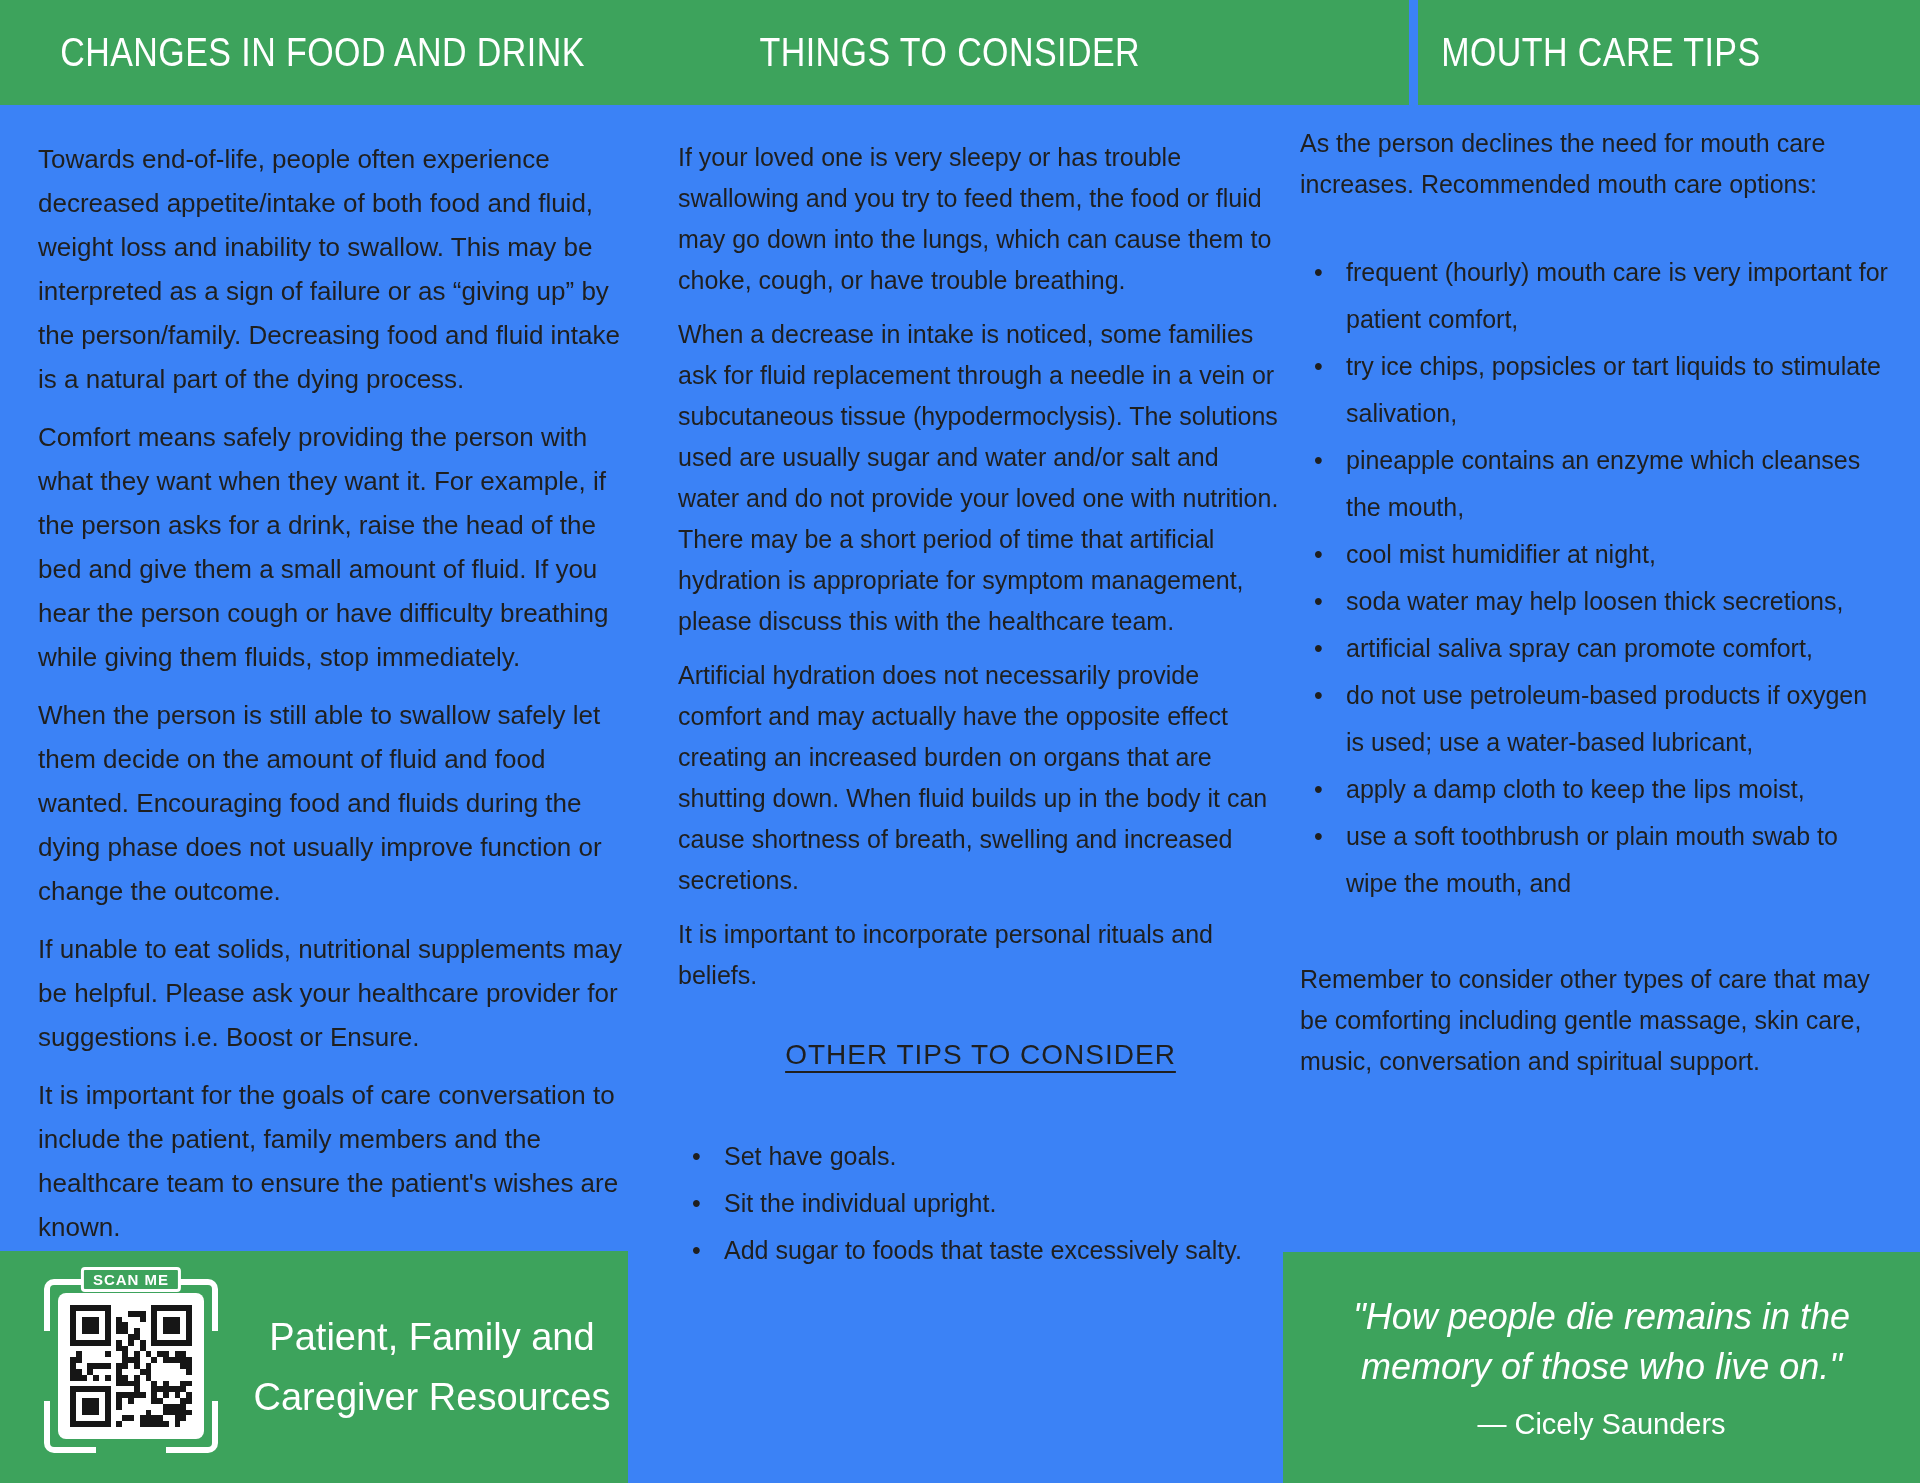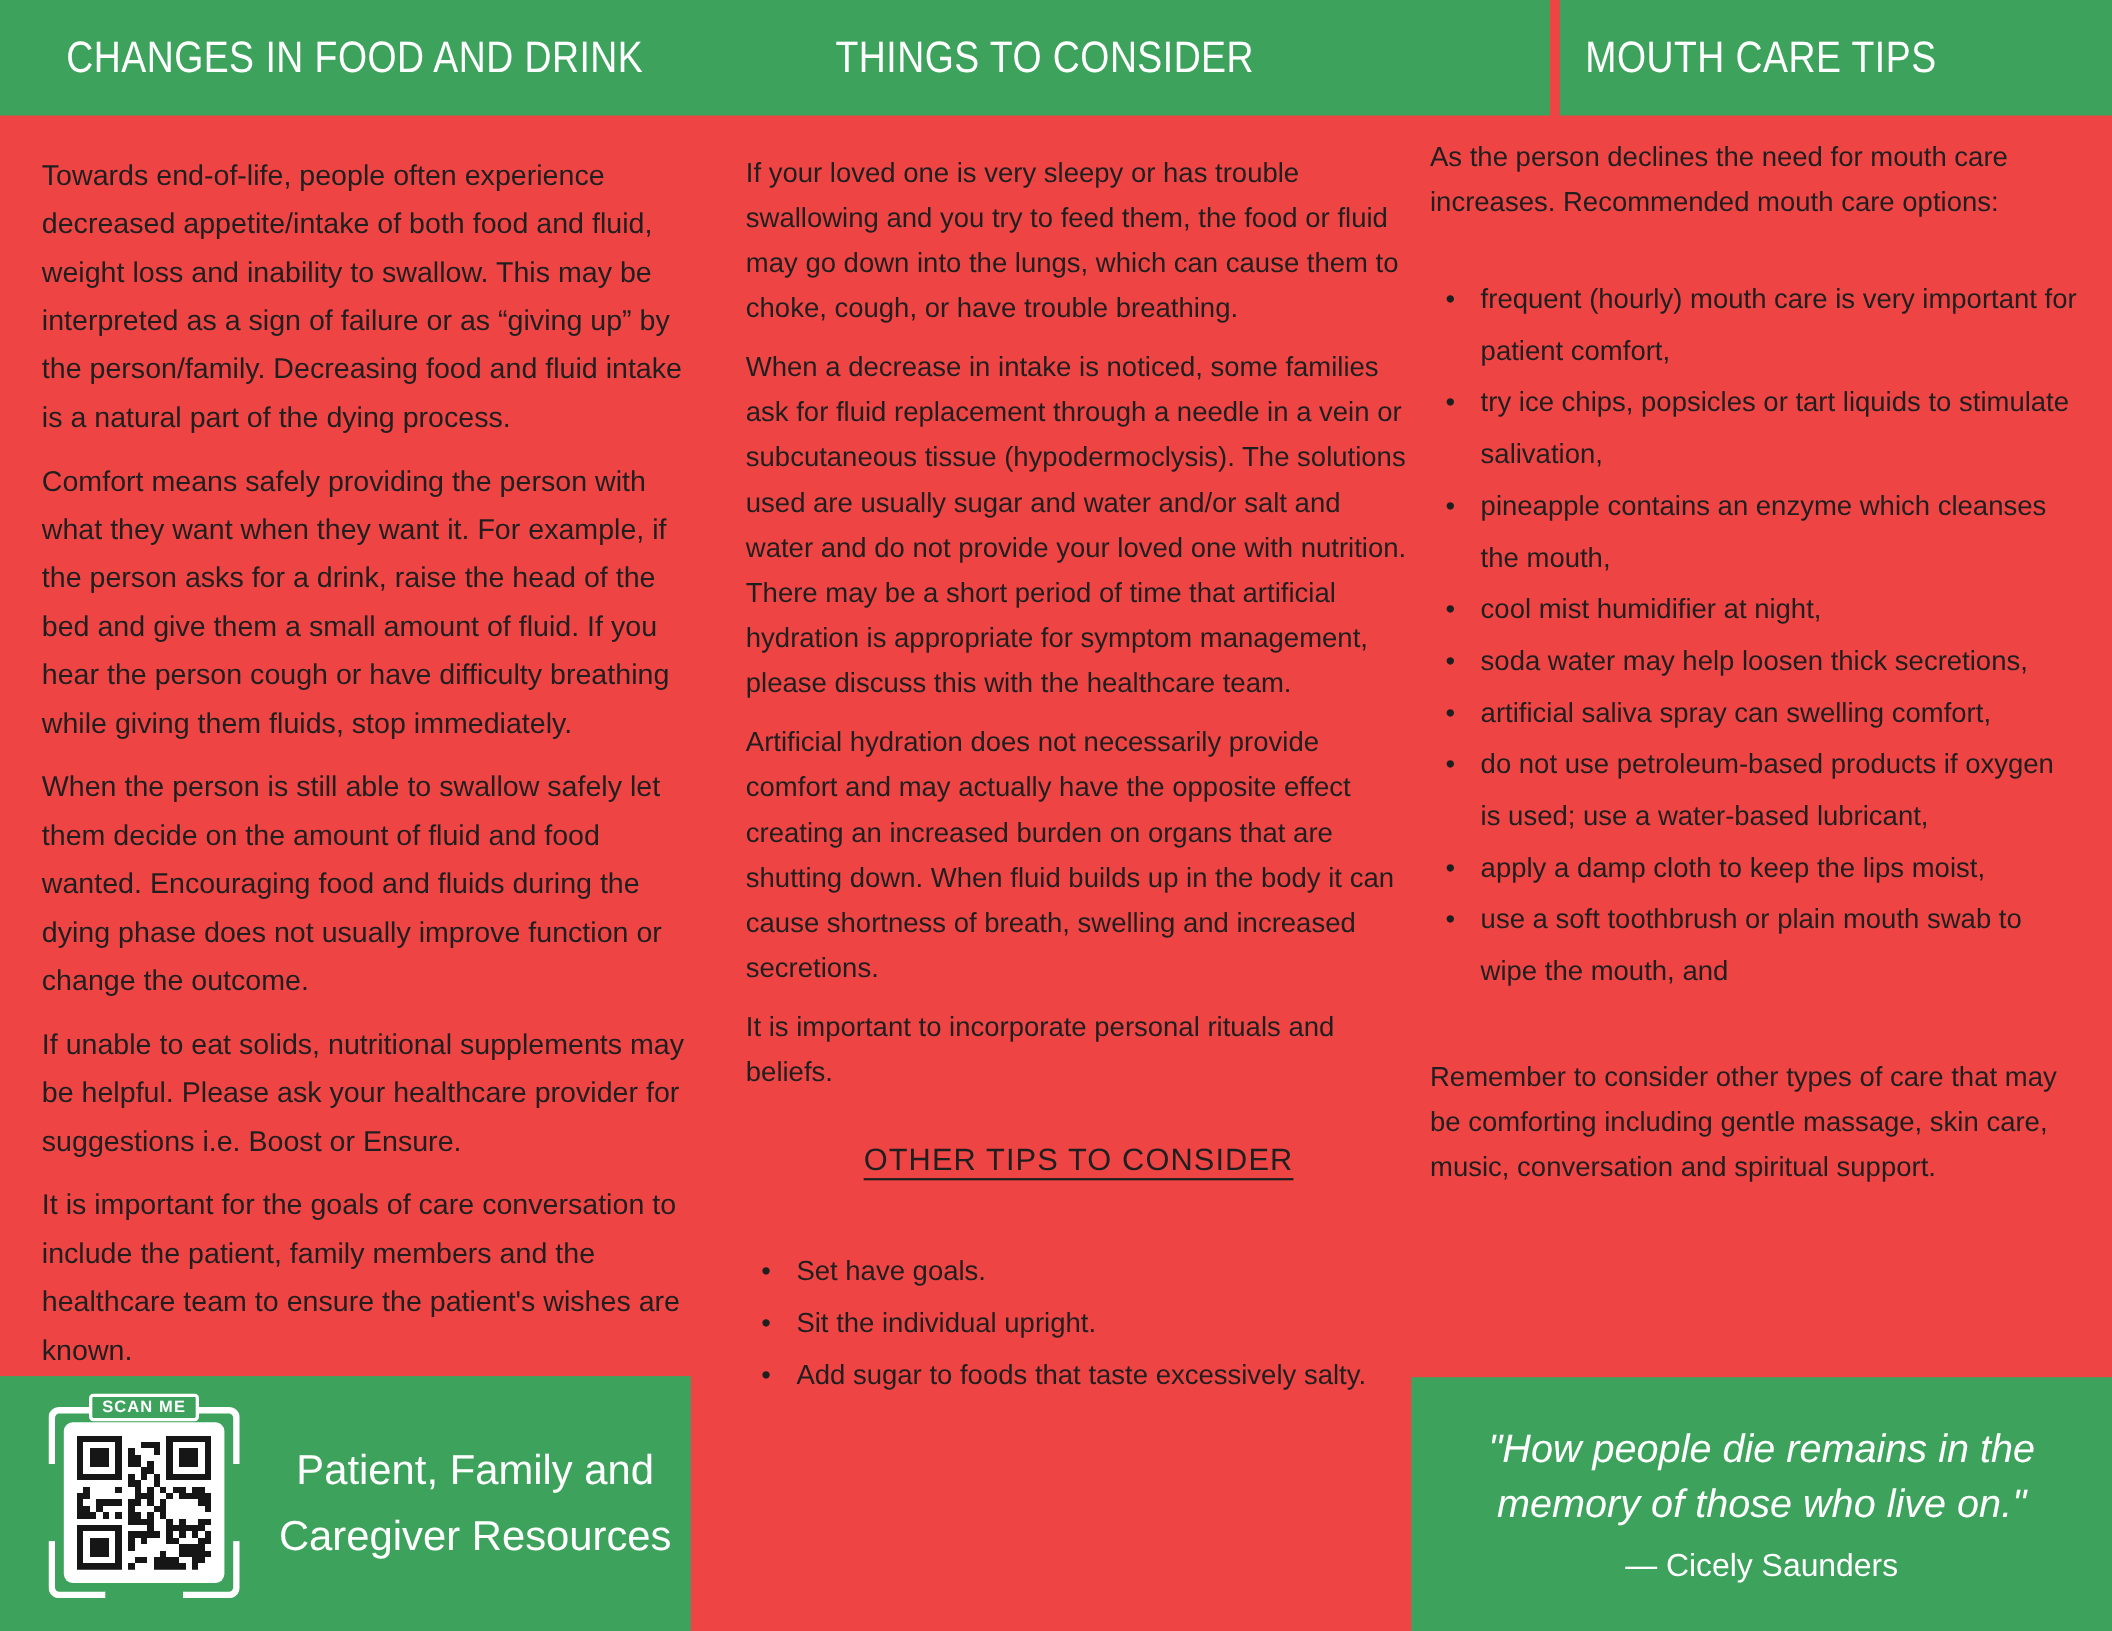--- a/index.html
+++ b/index.html
@@ -1,19 +1,19 @@
 <!DOCTYPE html>
 <html><head>
 <meta charset="utf-8">
 <style>
   html,body{margin:0;padding:0;background:#e8e8e8;}
   .page{
     position:relative;
     width:1920px;height:1483px;
-    background:#ef4444;
+    background:#3b82f6;
     font-family:"Liberation Sans", sans-serif;
     color:#1f1f1f;
     overflow:hidden;
     margin:0 auto;
   }
   
   .hbar{position:absolute;top:0;height:105px;background:#3da35c;}
   .hbar-left{left:0;width:1409px;}
   .hbar-right{left:1418px;width:502px;}
   .htitle{
@@ -122,21 +122,21 @@
   </section>
 
   <section class="col col-3">
     <p class="intro">As the person declines the need for mouth care increases. Recommended mouth care options:</p>
     <ul class="bullets">
       <li>frequent (hourly) mouth care is very important for patient comfort,</li>
       <li>try ice chips, popsicles or tart liquids to stimulate salivation,</li>
       <li>pineapple contains an enzyme which cleanses the mouth,</li>
       <li>cool mist humidifier at night,</li>
       <li>soda water may help loosen thick secretions,</li>
-      <li>artificial saliva spray can swelling comfort,</li>
+      <li>artificial saliva spray can promote comfort,</li>
       <li>do not use petroleum-based products if oxygen is used; use a water-based lubricant,</li>
       <li>apply a damp cloth to keep the lips moist,</li>
       <li>use a soft toothbrush or plain mouth swab to wipe the mouth, and</li>
     </ul>
     <p class="closing">Remember to consider other types of care that may be comforting including gentle massage, skin care, music, conversation and spiritual support.</p>
   </section>
 
   <div class="footer-left">
     <div class="qr-frame">
       <span class="scan-badge">SCAN ME</span>

